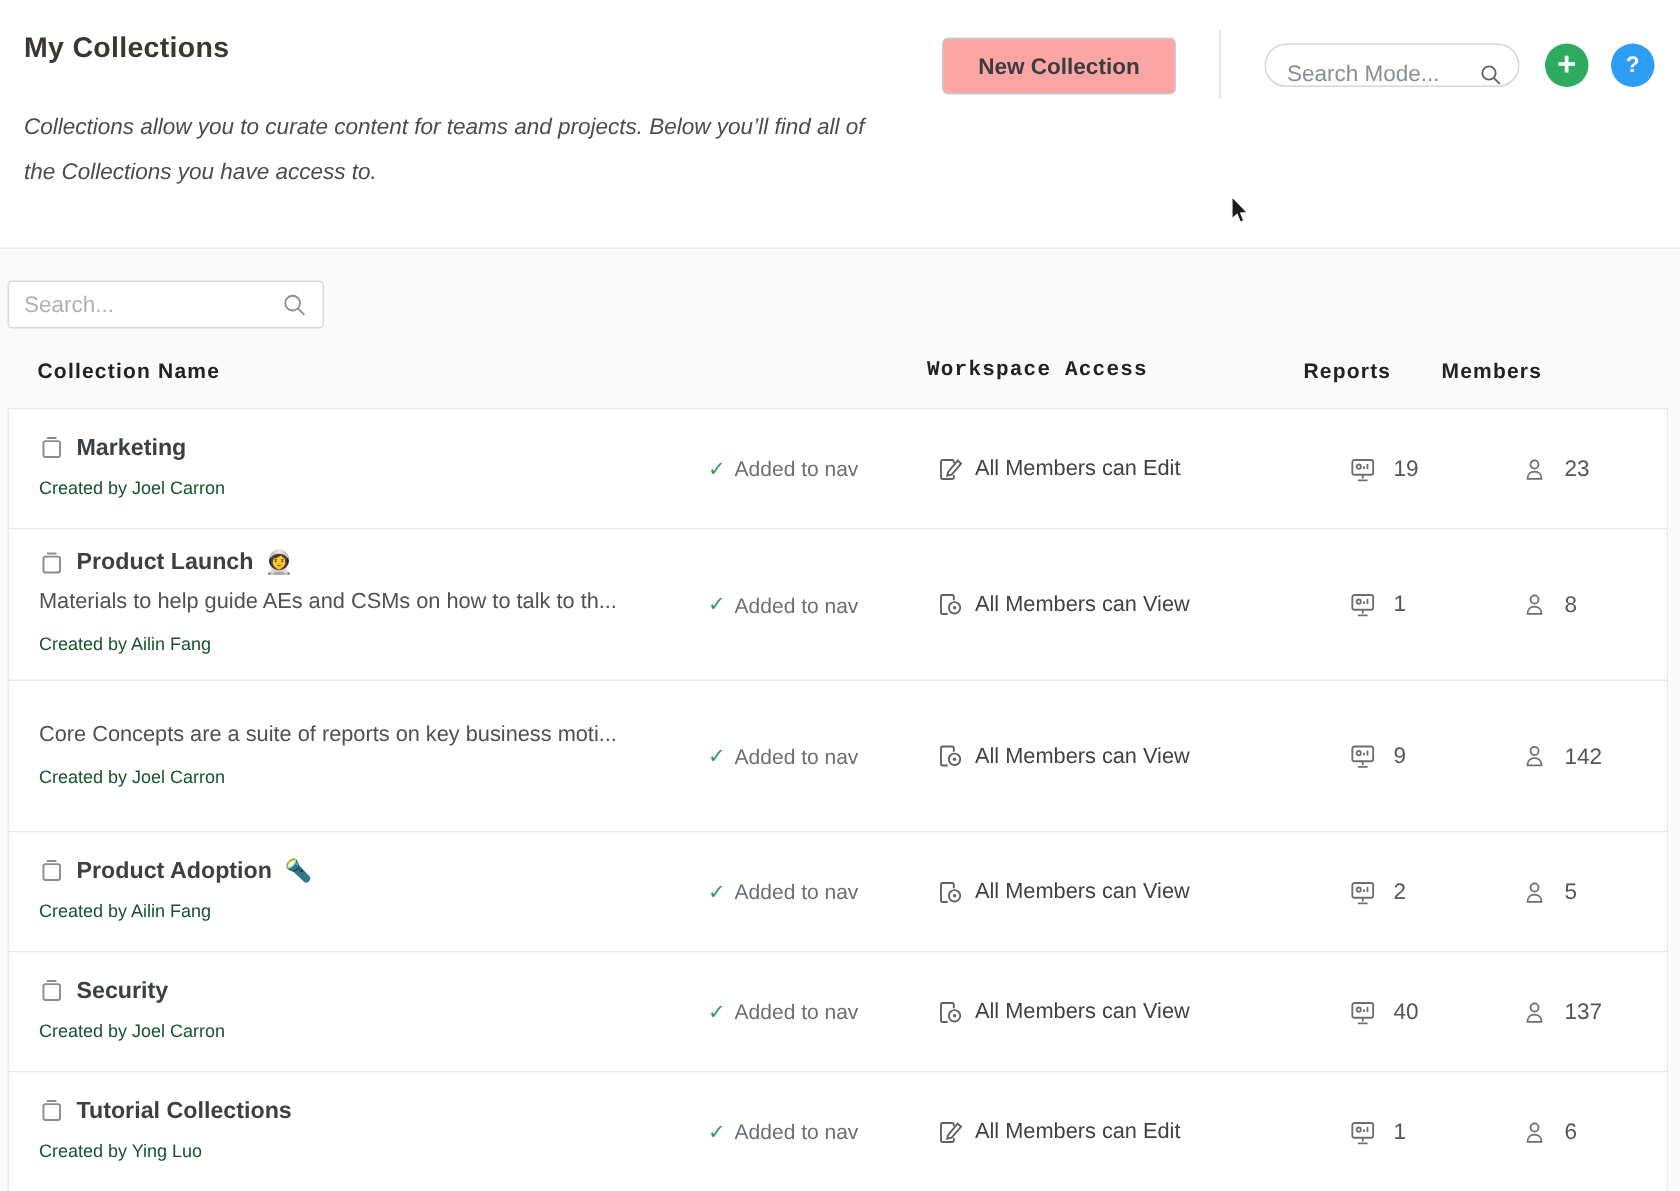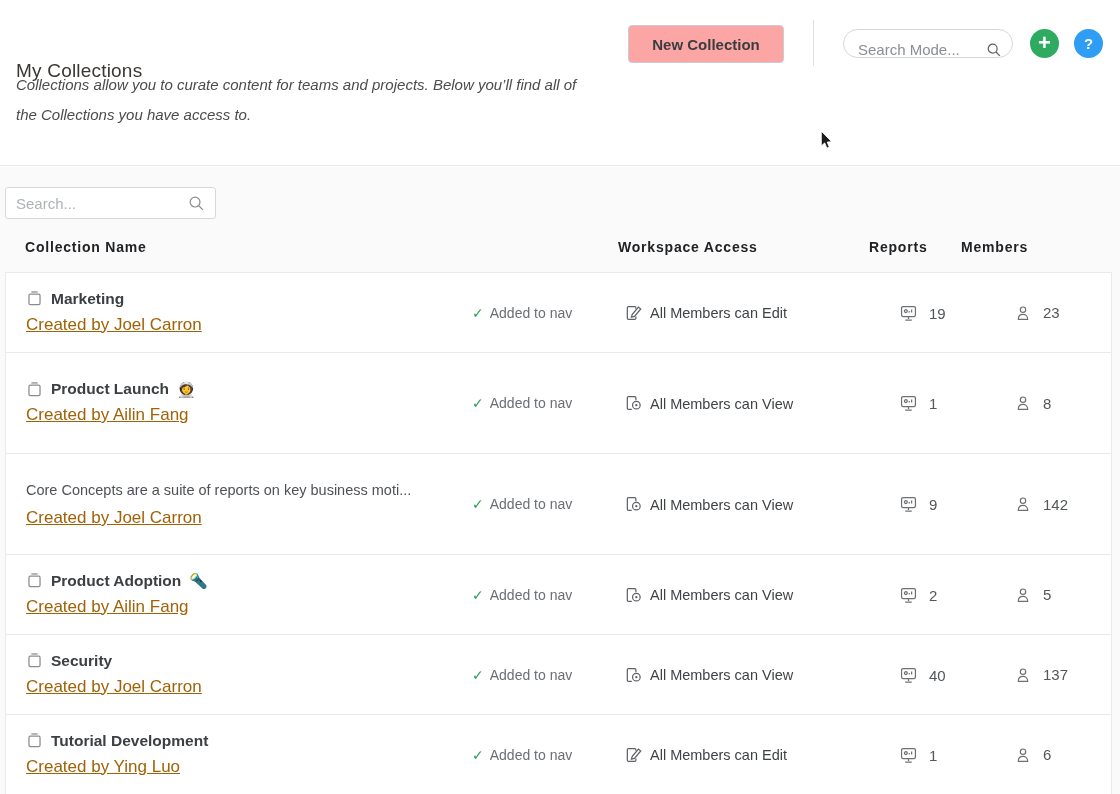--- a/index.html
+++ b/index.html
@@ -5,21 +5,21 @@
   * { margin:0; padding:0; box-sizing:border-box; }
   html,body { width:1120px; height:794px; }
   body {
     font-family:"Liberation Sans","DejaVu Sans",sans-serif;
     background:#ffffff; color:#3c4043; overflow:hidden; position:relative;
   }
   .page { position:absolute; inset:0; }
 
   
   .top-area { position:absolute; left:0; top:0; width:1120px; height:166px; background:#fff; border-bottom:1px solid #e9eaec; }
-  .page-title { position:absolute; left:16px; top:22px; font-size:19px; font-weight:normal; color:#3b3733; letter-spacing:.2px;margin-top:38px; }
+  .page-title { position:absolute; left:16px; top:22px; font-size:19px; font-weight:bold; color:#3b3733; letter-spacing:.2px; }
   .page-desc { position:absolute; left:16px; top:70px; width:575px; font-size:15px; line-height:30px; color:#4a4c4e;font-style:italic; }
   .new-collection-btn {
     position:absolute; left:628px; top:25px; width:156px; height:38px;
     background:#fca5a5; border:1px solid #c9ccd0; border-radius:4px;
     font-size:15px; font-weight:bold; color:#3a3d40; cursor:pointer;
     font-family:inherit;
   }
   .header-vdivider { position:absolute; left:813px; top:20px; width:1px; height:46px; background:#dcdfe3; }
   .global-search {
     position:absolute; left:843px; top:29px; width:170px; height:29px;
@@ -48,42 +48,42 @@
   }
   .table-search input {
     border:none; outline:none; flex:1; min-width:0; font-size:15px; color:#3c4043;
     font-family:inherit; background:transparent;
   }
   .table-search input::placeholder { color:#aeb2b5; }
 
   .col-headers { position:absolute; left:0; top:72px; width:1120px; height:32px; }
   .col-head { position:absolute; font-size:14px; font-weight:bold; color:#202225; letter-spacing:.8px; white-space:nowrap; }
   .ch-name { left:25px; }
-  .ch-access { left:618px; }
+  .ch-access { left:618px;font-family:Liberation Mono, monospace; }
   .ch-reports { left:869px; }
   .ch-members { left:961px; }
 
   
   .collections-table {
     position:absolute; left:5px; top:105px; width:1107px;
     border-left:1px solid #e9eaec; border-right:1px solid #e9eaec; border-top:1px solid #e9eaec;
     background:#fff;
   }
   .row { position:relative; border-bottom:1px solid #e9eaec; background:#fff; }
   .row.short { height:80px; }
   .row.tall { height:101px; }
   .name-cell {
     position:absolute; left:0; top:0; bottom:0; width:460px;
     display:flex; flex-direction:column; justify-content:center; padding-left:20px;
   }
   .name-line { display:flex; align-items:center; gap:8px; line-height:24px; }
   .row-title { font-size:15.5px; font-weight:bold; color:#3c4043; white-space:nowrap; cursor:pointer; }
   .row-emoji { font-size:15px; line-height:1; }
   .row-desc { font-size:14.5px; color:#4e5155; line-height:28px; white-space:nowrap; }
-  .row-creator { font-size:17px; color:#a16207; line-height:28px;text-decoration:underline; }
+  .row-creator { font-size:12px; color:#14532d; line-height:28px; }
 
   .mid-cell { position:absolute; top:50%; transform:translateY(-50%); display:flex; align-items:center; white-space:nowrap; }
   .nav-cell { left:466px; font-size:14px; color:#6b6f73; gap:6px; }
   .check { color:#2e9e52; font-size:14px; font-weight:bold; }
   .access-cell { left:618px; font-size:14.5px; color:#3f4346; gap:7px; }
   .reports-cell { left:893px; font-size:15px; color:#53575a; gap:11px; }
   .members-cell { left:1008px; font-size:15px; color:#53575a; gap:11px; }
   .icon-box { display:flex; align-items:center; }
 
   .cursor { position:absolute; left:820px; top:130px; pointer-events:none; }
@@ -191,20 +191,21 @@
       <div class="name-line">
         <span class="icon-box">
           <svg viewBox="0 0 20 20" width="17" height="17" fill="none" stroke="#8a8d90" stroke-width="1.5">
             <rect x="3.5" y="4.8" width="13" height="12.4" rx="1.6"></rect>
             <path d="M6.3 2.3 h7.4"></path>
           </svg>
         </span>
         <span class="row-title">Product Launch</span>
         <span class="row-emoji">👩‍🚀</span>
       </div>
+      <div class="row-desc">Materials to help guide AEs and CSMs on how to talk to th...</div>
       <div class="row-creator">Created by Ailin Fang</div>
     </div>
 
     <div class="mid-cell nav-cell">
       <span class="check" style="color: rgb(46, 158, 82);">✓</span>
       <span class="nav-label">Added to nav</span>
     </div>
 
     <div class="mid-cell access-cell">
 
@@ -401,21 +402,21 @@
 
   <div class="row short">
     <div class="name-cell">
       <div class="name-line">
         <span class="icon-box">
           <svg viewBox="0 0 20 20" width="17" height="17" fill="none" stroke="#8a8d90" stroke-width="1.5">
             <rect x="3.5" y="4.8" width="13" height="12.4" rx="1.6"></rect>
             <path d="M6.3 2.3 h7.4"></path>
           </svg>
         </span>
-        <span class="row-title">Tutorial Development</span>
+        <span class="row-title">Tutorial Collections</span>
 
       </div>
 
       <div class="row-creator">Created by Ying Luo</div>
     </div>
 
     <div class="mid-cell nav-cell">
       <span class="check" style="color: rgb(46, 158, 82);">✓</span>
       <span class="nav-label">Added to nav</span>
     </div>

